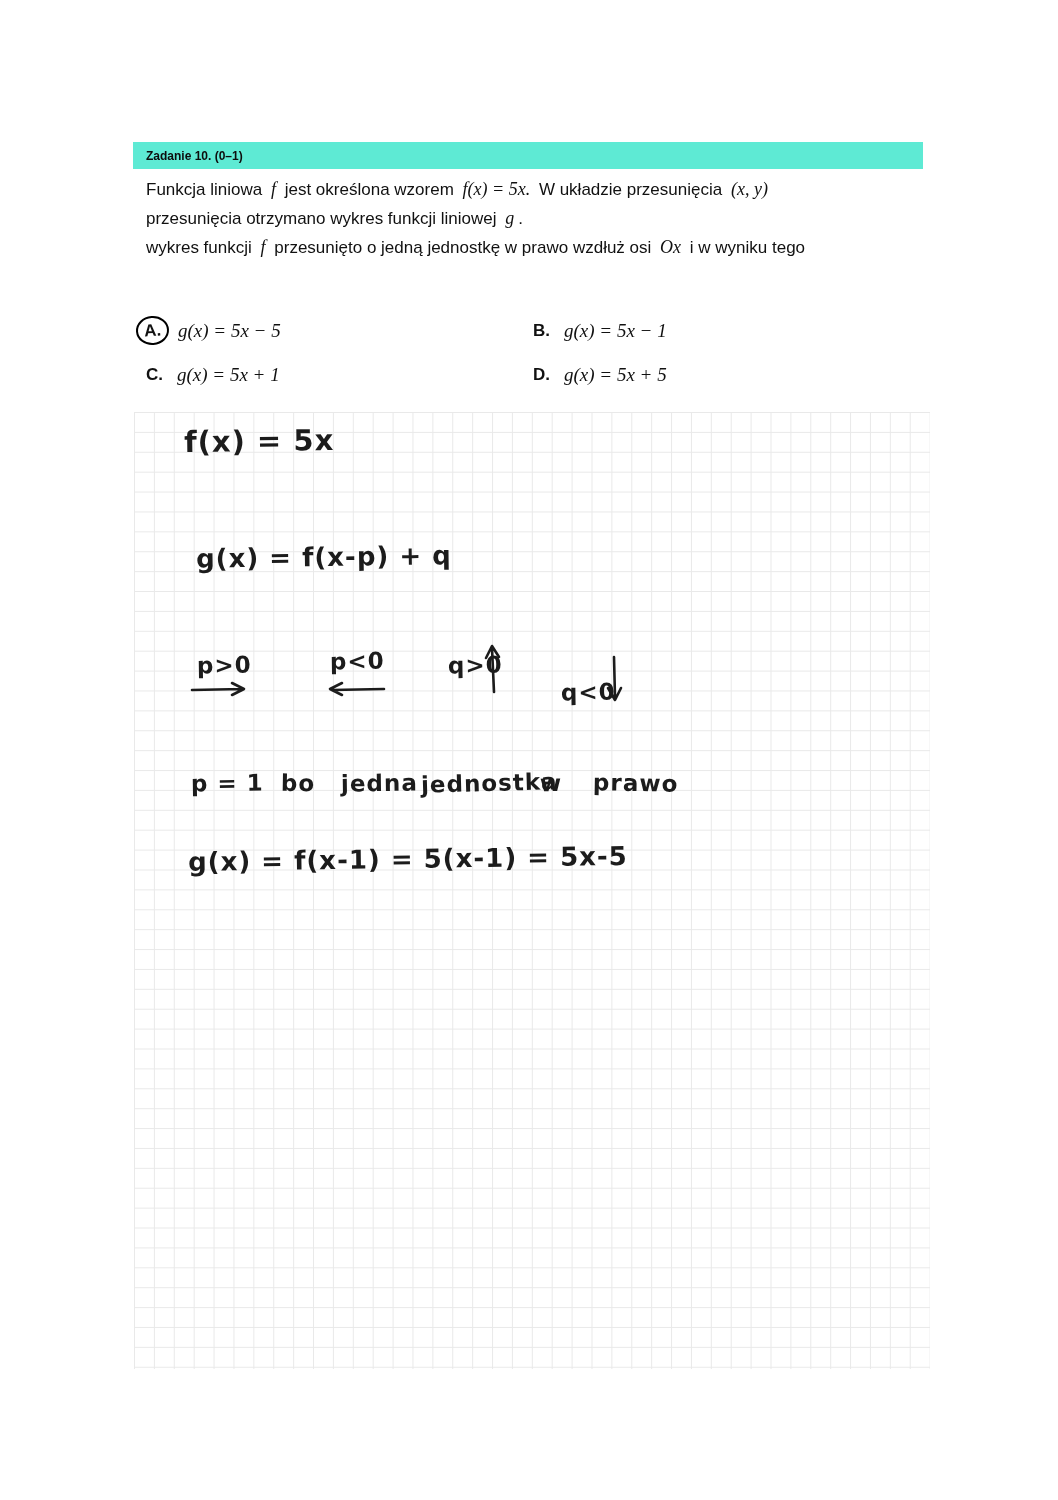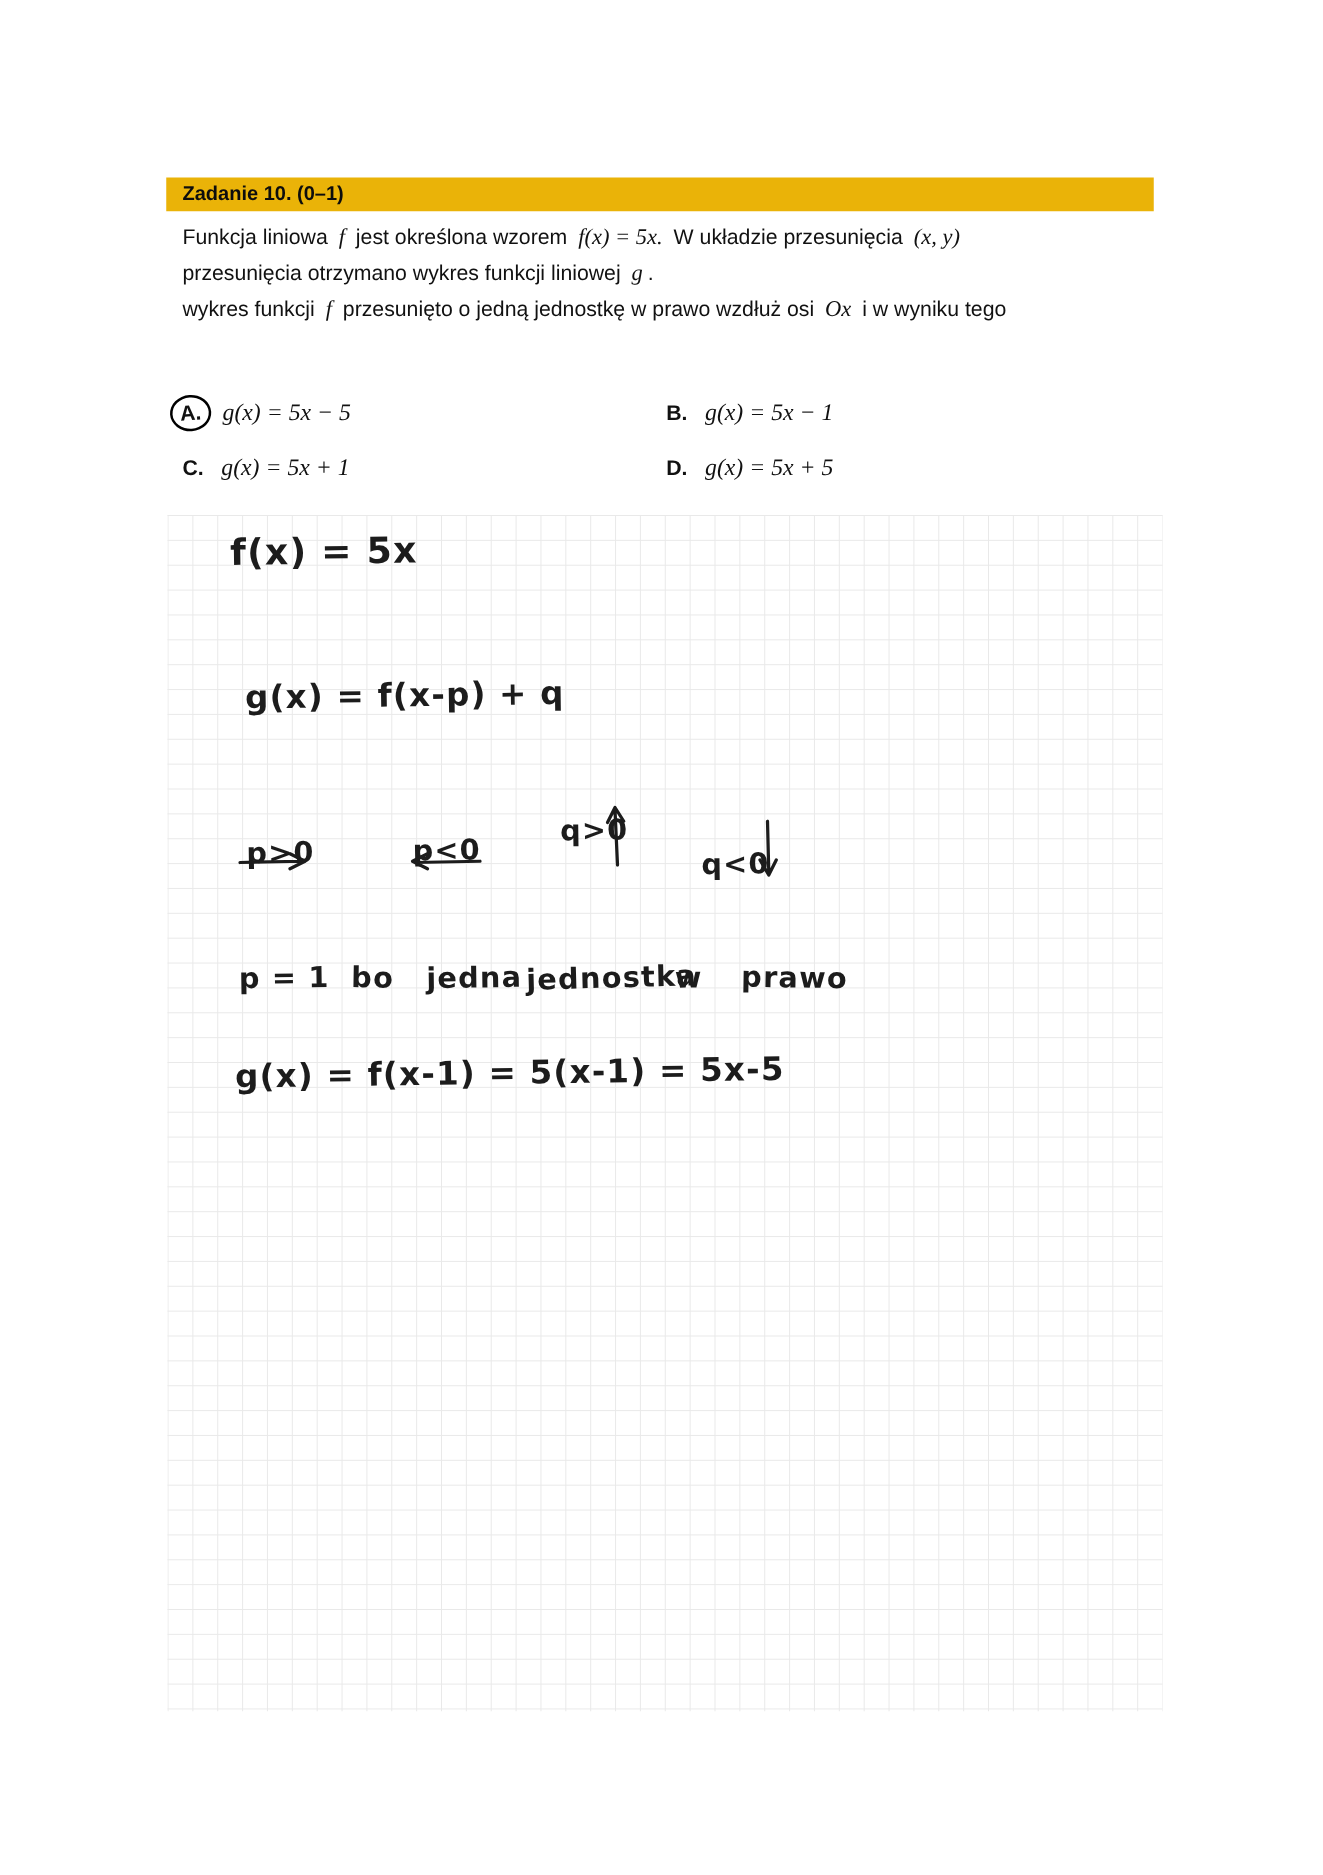--- a/index.html
+++ b/index.html
@@ -11,24 +11,24 @@
     font-family: "Liberation Sans", sans-serif;
     color: #111111;
     overflow: hidden;
   }
 
   
   .task-header {
     position: absolute;
     left: 133px; top: 142px;
     width: 790px; height: 27px;
-    background: #eab308;
+    background: #5eead4;
     display: flex; align-items: center;
     padding-left: 13px; box-sizing: border-box;
-    font-size: 16px; font-weight: bold; color: #0d0d0d;
+    font-size: 12px; font-weight: bold; color: #0d0d0d;
   }
   .problem {
     position: absolute;
     left: 146px; top: 175px;
     width: 770px;
     font-size: 17px; line-height: 29px;
   }
   .prompt-line {
     position: absolute;
     left: 146px; top: 270px;
@@ -130,28 +130,28 @@
       <span class="opt-formula">g(x) = 5x + 5</span>
     </div>
   </div>
 
   <div class="grid-panel">
 
     <div class="hw hw-xl" style="left:50px; top:12px;">f(x) = 5x</div>
 
     <div class="hw hw-lg" style="left:62px; top:130px;">g(x) = f(x-p) + q</div>
 
-    <div class="hw hw-md" style="left:63px; top:240px;margin-top:18px;">p&gt;0</div>
+    <div class="hw hw-md" style="left:63px; top:240px;">p&gt;0</div>
     <div class="arrow" style="left:56px; top:268px;">
       <svg width="58" height="18" viewBox="0 0 58 18">
         <path d="M2 10 L52 9 M42 3 L54 9 L42 15" fill="none" stroke="#1c1c1c" stroke-width="2.6" stroke-linecap="round" stroke-linejoin="round"></path>
       </svg>
     </div>
 
-    <div class="hw hw-md" style="left:196px; top:256px;">p&lt;0</div>
+    <div class="hw hw-md" style="left:196px; top:236px;">p&lt;0</div>
     <div class="arrow" style="left:194px; top:268px;">
       <svg width="58" height="18" viewBox="0 0 58 18">
         <path d="M56 9 L4 10 M14 3 L2 9 L14 15" fill="none" stroke="#1c1c1c" stroke-width="2.6" stroke-linecap="round" stroke-linejoin="round"></path>
       </svg>
     </div>
 
     <div class="hw hw-md" style="left:314px; top:240px;">q&gt;0</div>
     <div class="arrow" style="left:349px; top:232px;">
       <svg width="20" height="52" viewBox="0 0 20 52">
         <path d="M11 48 L9 4 M3 14 L9 2 L16 13" fill="none" stroke="#1c1c1c" stroke-width="2.6" stroke-linecap="round" stroke-linejoin="round"></path>

